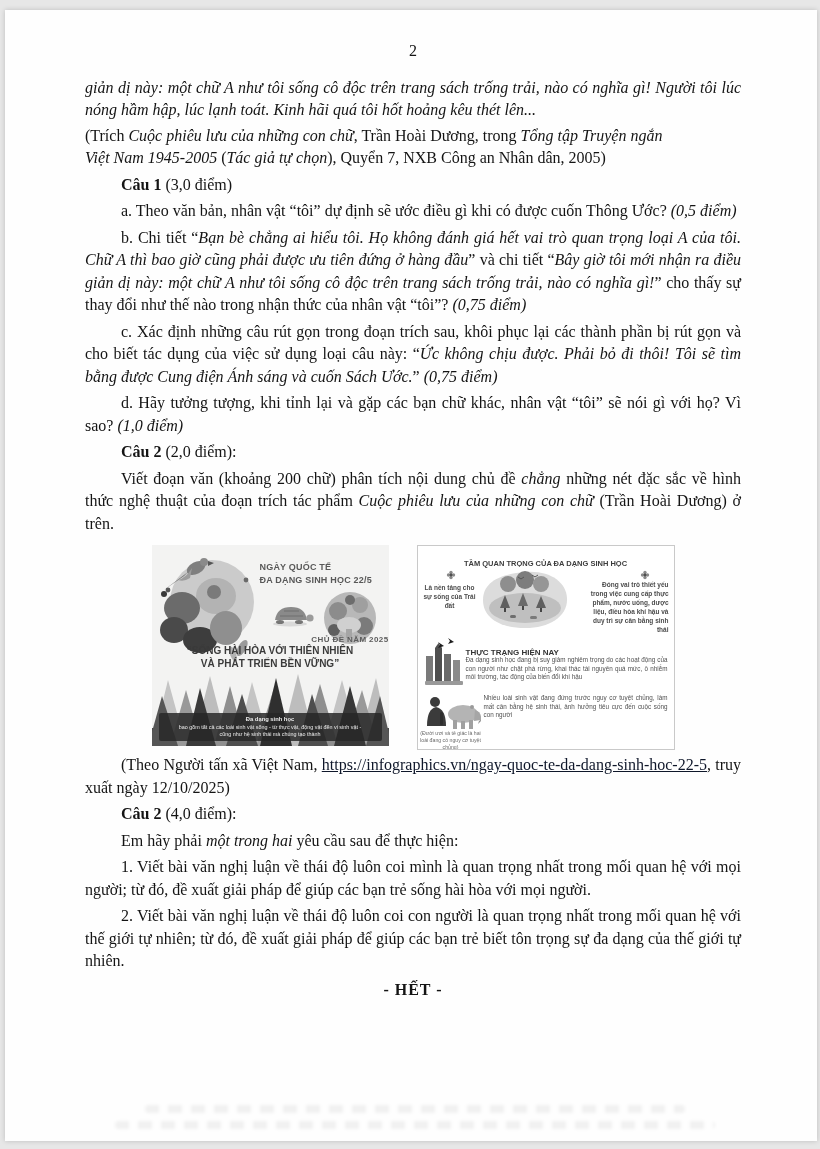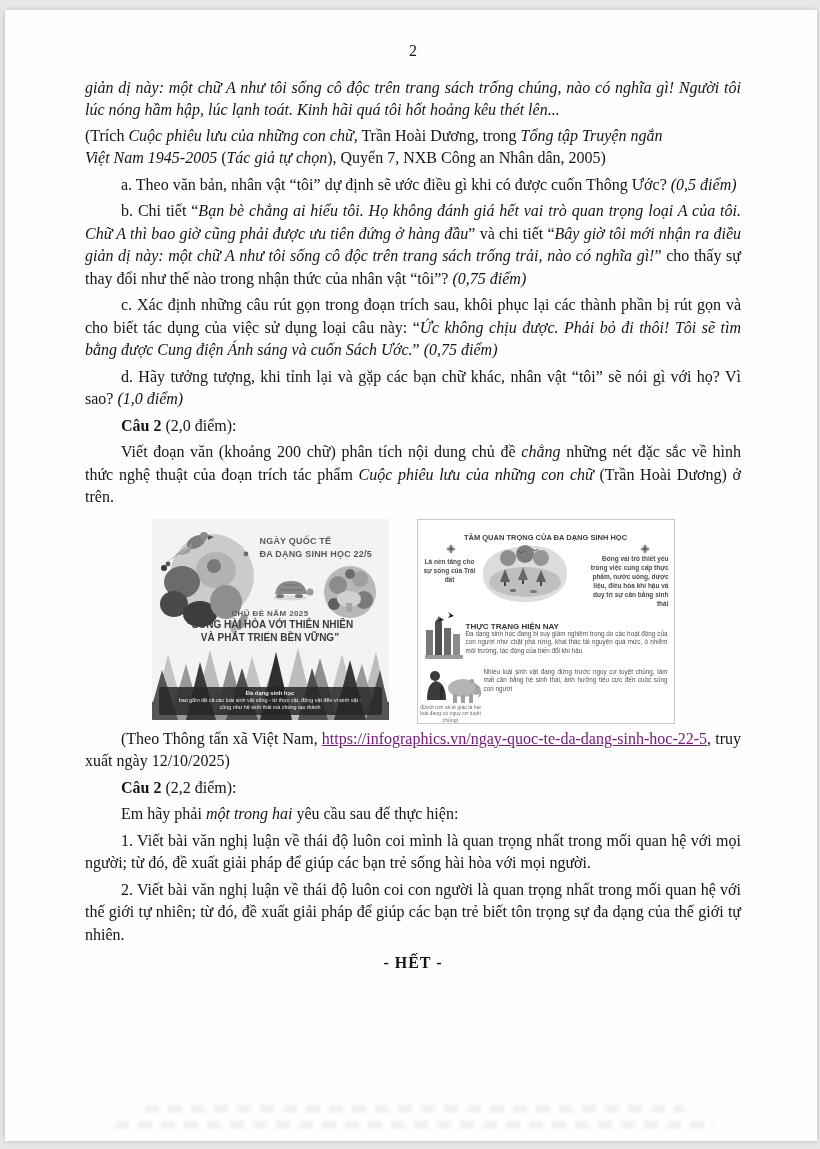--- a/index.html
+++ b/index.html
@@ -18,31 +18,31 @@
     font-size:16px;line-height:22.5px;color:#141414;
   }
   .pagenum{text-align:center;margin:0 0 14px 0;}
   p{margin:4px 0 0 0;}
   .p{text-align:justify;text-indent:36px;}
   .noind{text-indent:0;}
   .cite{text-align:left;margin-top:3px;}
   .h2{text-align:center;font-weight:bold;margin-top:9px;}
   .rt-i{font-style:italic;}
   .rt-b{font-weight:bold;}
-  .doclink{color:#701a75;}
+  .doclink{color:#0f172a;}
   .het{text-align:center;font-weight:bold;margin-top:6px;letter-spacing:1px;}
 
   .imgrow{display:flex;justify-content:center;gap:28px;margin:10px 0 4px 0;}
   .info{position:relative;font-family:"Liberation Sans","DejaVu Sans",sans-serif;overflow:hidden;flex:0 0 auto;}
   .info-left{width:237px;height:201px;background:#f3f3f2;}
   .info-right{width:258px;height:205px;background:#ffffff;border:1px solid #c9c9c9;box-sizing:border-box;}
   .abs{position:absolute;}
 
   .il-title{left:108px;top:16px;width:126px;font-size:9px;line-height:13px;font-weight:bold;color:#585858;letter-spacing:.2px;}
-  .il-theme-label{left:0;top:84px;width:100%;text-align:center;font-size:8px;font-weight:600;color:#5c5c5c;letter-spacing:.4px;}
+  .il-theme-label{left:0;top:84px;width:100%;text-align:right;font-size:8px;font-weight:600;color:#5c5c5c;letter-spacing:.4px;}
   .il-theme1{left:0;top:95px;width:100%;text-align:center;font-size:10px;font-weight:800;color:#3a3a3a;}
   .il-theme2{left:0;top:108px;width:100%;text-align:center;font-size:10px;font-weight:800;color:#3a3a3a;}
   .il-caption{left:7px;right:7px;bottom:5px;background:rgba(38,38,38,.84);border-radius:2px;
     padding:3px 2px;text-align:center;color:#ececec;font-size:5.4px;line-height:7.2px;white-space:nowrap;}
   .il-caption b{font-size:5.8px;}
 
   .ir-title{left:0;top:7px;width:100%;text-align:center;font-size:7.5px;font-weight:800;color:#3d3d3d;}
   .ir-ptl{left:4px;top:37px;width:56px;text-align:center;font-size:6.5px;line-height:9px;font-weight:700;color:#4c4c4c;}
   .ir-ptr{right:5px;top:34px;width:84px;text-align:right;font-size:6.5px;line-height:9px;font-weight:700;color:#4c4c4c;}
   .ir-status{left:48px;top:96px;font-size:8px;font-weight:800;color:#343434;}
@@ -55,25 +55,26 @@
     filter:blur(1.6px);}
 </style>
 </head>
 <body>
 
 <div class="page">
   <div class="content">
 
     <p class="pagenum">2</p>
 
-    <p class="p noind"><span class="rt-i">giản dị này: một chữ A như tôi sống cô độc trên trang sách trống chúng, nào có nghĩa gì! Người tôi lúc nóng hầm hập, lúc lạnh toát. Kinh hãi quá tôi hốt hoảng kêu thét lên...</span></p>
+    <p class="p noind"><span class="rt-i">giản dị này: một chữ A như tôi sống cô độc trên trang sách trống trải, nào có nghĩa gì! Người tôi lúc nóng hầm hập, lúc lạnh toát. Kinh hãi quá tôi hốt hoảng kêu thét lên...</span></p>
 
     <p class="cite"><span>(Trích </span><span class="rt-i">Cuộc phiêu lưu của những con chữ</span><span>, Trần Hoài Dương, trong </span><span class="rt-i">Tổng tập Truyện ngắn</span></p>
     <p class="cite" style="margin-top:0"><span class="rt-i">Việt Nam 1945-2005</span><span> (</span><span class="rt-i">Tác giả tự chọn</span><span>), Quyển 7, NXB Công an Nhân dân, 2005)</span></p>
 
+    <p class="p"><span class="rt-b">Câu 1</span><span> (3,0 điểm)</span></p>
     <p class="p"><span>a. Theo văn bản, nhân vật “tôi” dự định sẽ ước điều gì khi có được cuốn Thông Ước? </span><span class="rt-i">(0,5 điểm)</span></p>
     <p class="p"><span>b. Chi tiết “</span><span class="rt-i">Bạn bè chẳng ai hiểu tôi. Họ không đánh giá hết vai trò quan trọng loại A của tôi. Chữ A thì bao giờ cũng phải được ưu tiên đứng ở hàng đầu</span><span>” và chi tiết “</span><span class="rt-i">Bây giờ tôi mới nhận ra điều giản dị này: một chữ A như tôi sống cô độc trên trang sách trống trải, nào có nghĩa gì!</span><span>” cho thấy sự thay đổi như thế nào trong nhận thức của nhân vật “tôi”? </span><span class="rt-i">(0,75 điểm)</span></p>
     <p class="p"><span>c. Xác định những câu rút gọn trong đoạn trích sau, khôi phục lại các thành phần bị rút gọn và cho biết tác dụng của việc sử dụng loại câu này: “</span><span class="rt-i">Ức không chịu được. Phải bỏ đi thôi! Tôi sẽ tìm bằng được Cung điện Ánh sáng và cuốn Sách Ước.</span><span>” </span><span class="rt-i">(0,75 điểm)</span></p>
     <p class="p"><span>d. Hãy tưởng tượng, khi tỉnh lại và gặp các bạn chữ khác, nhân vật “tôi” sẽ nói gì với họ? Vì sao? </span><span class="rt-i">(1,0 điểm)</span></p>
 
     <p class="p"><span class="rt-b">Câu 2</span><span> (2,0 điểm):</span></p>
     <p class="p"><span>Viết đoạn văn (khoảng 200 chữ) phân tích nội dung chủ đề </span><span class="rt-i">chẳng</span><span> những nét đặc sắc về hình thức nghệ thuật của đoạn trích tác phẩm </span><span class="rt-i">Cuộc phiêu lưu của những con chữ</span><span> (Trần Hoài Dương) ở trên.</span></p>
 
 
     <div class="imgrow">
@@ -221,23 +222,23 @@
           <rect x="38" y="29" width="4" height="8" fill="#a0a0a0"></rect>
           <rect x="46" y="28" width="4" height="9" fill="#a0a0a0"></rect>
           <circle cx="49" cy="15" r="2" fill="#9a9a9a"></circle>
         </svg>
 
         <div class="abs ir-p2">Nhiều loài sinh vật đang đứng trước nguy cơ tuyệt chủng, làm mất cân bằng hệ sinh thái, ảnh hưởng tiêu cực đến cuộc sống con người</div>
         <div class="abs ir-cap">(Đười ươi và tê giác là hai loài đang có nguy cơ tuyệt chủng)</div>
       </div>
     </div>
 
-    <p class="p"><span>(Theo Thông tấn xã Việt Nam, </span><a class="doclink" href="#">https://infographics.vn/ngay-quoc-te-da-dang-sinh-hoc-22-5</a><span>, truy xuất ngày 12/10/2025)</span></p>
-
-    <p class="p"><span class="rt-b">Câu 2</span><span> (2,2 điểm):</span></p>
+    <p class="p"><span>(Theo Người tấn xã Việt Nam, </span><a class="doclink" href="#">https://infographics.vn/ngay-quoc-te-da-dang-sinh-hoc-22-5</a><span>, truy xuất ngày 12/10/2025)</span></p>
+
+    <p class="p"><span class="rt-b">Câu 2</span><span> (4,0 điểm):</span></p>
     <p class="p"><span>Em hãy phải </span><span class="rt-i">một trong hai</span><span> yêu cầu sau để thực hiện:</span></p>
     <p class="p"><span>1. Viết bài văn nghị luận về thái độ luôn coi mình là quan trọng nhất trong mối quan hệ với mọi người; từ đó, đề xuất giải pháp để giúp các bạn trẻ sống hài hòa với mọi người.</span></p>
     <p class="p"><span>2. Viết bài văn nghị luận về thái độ luôn coi con người là quan trọng nhất trong mối quan hệ với thế giới tự nhiên; từ đó, đề xuất giải pháp để giúp các bạn trẻ biết tôn trọng sự đa dạng của thế giới tự nhiên.</span></p>
 
     <p class="het">- HẾT -</p>
   </div>
 
   <div class="ghost" style="bottom:28px"></div>
   <div class="ghost" style="bottom:12px;left:110px;width:600px"></div>
 </div>

